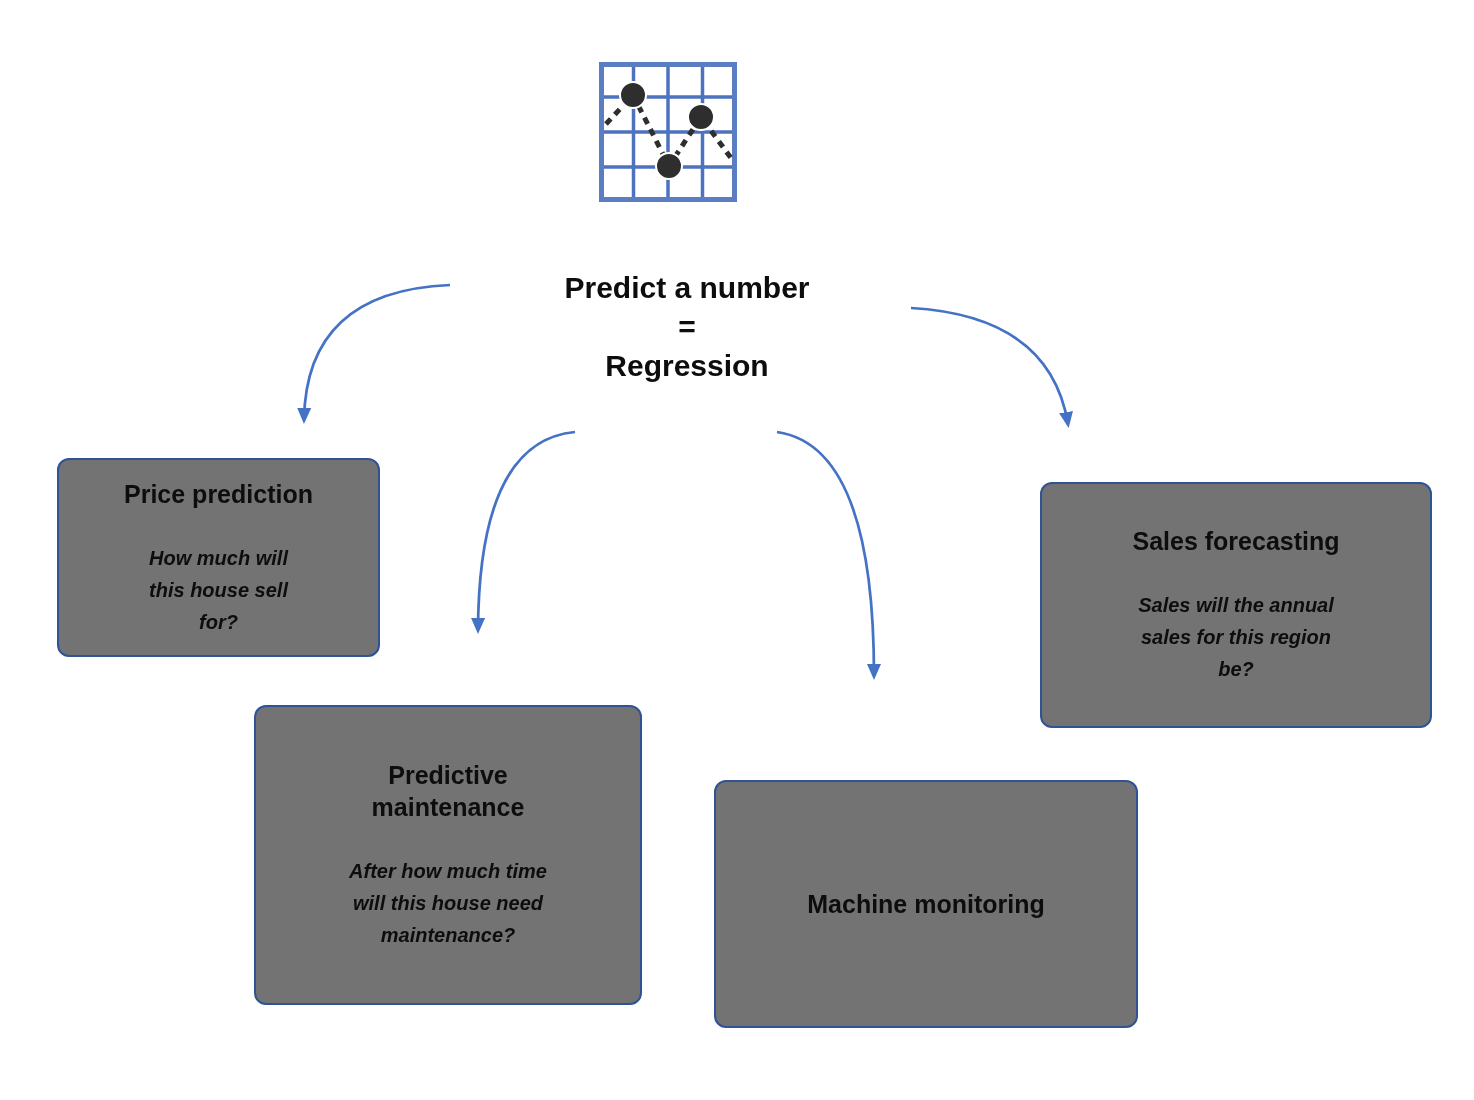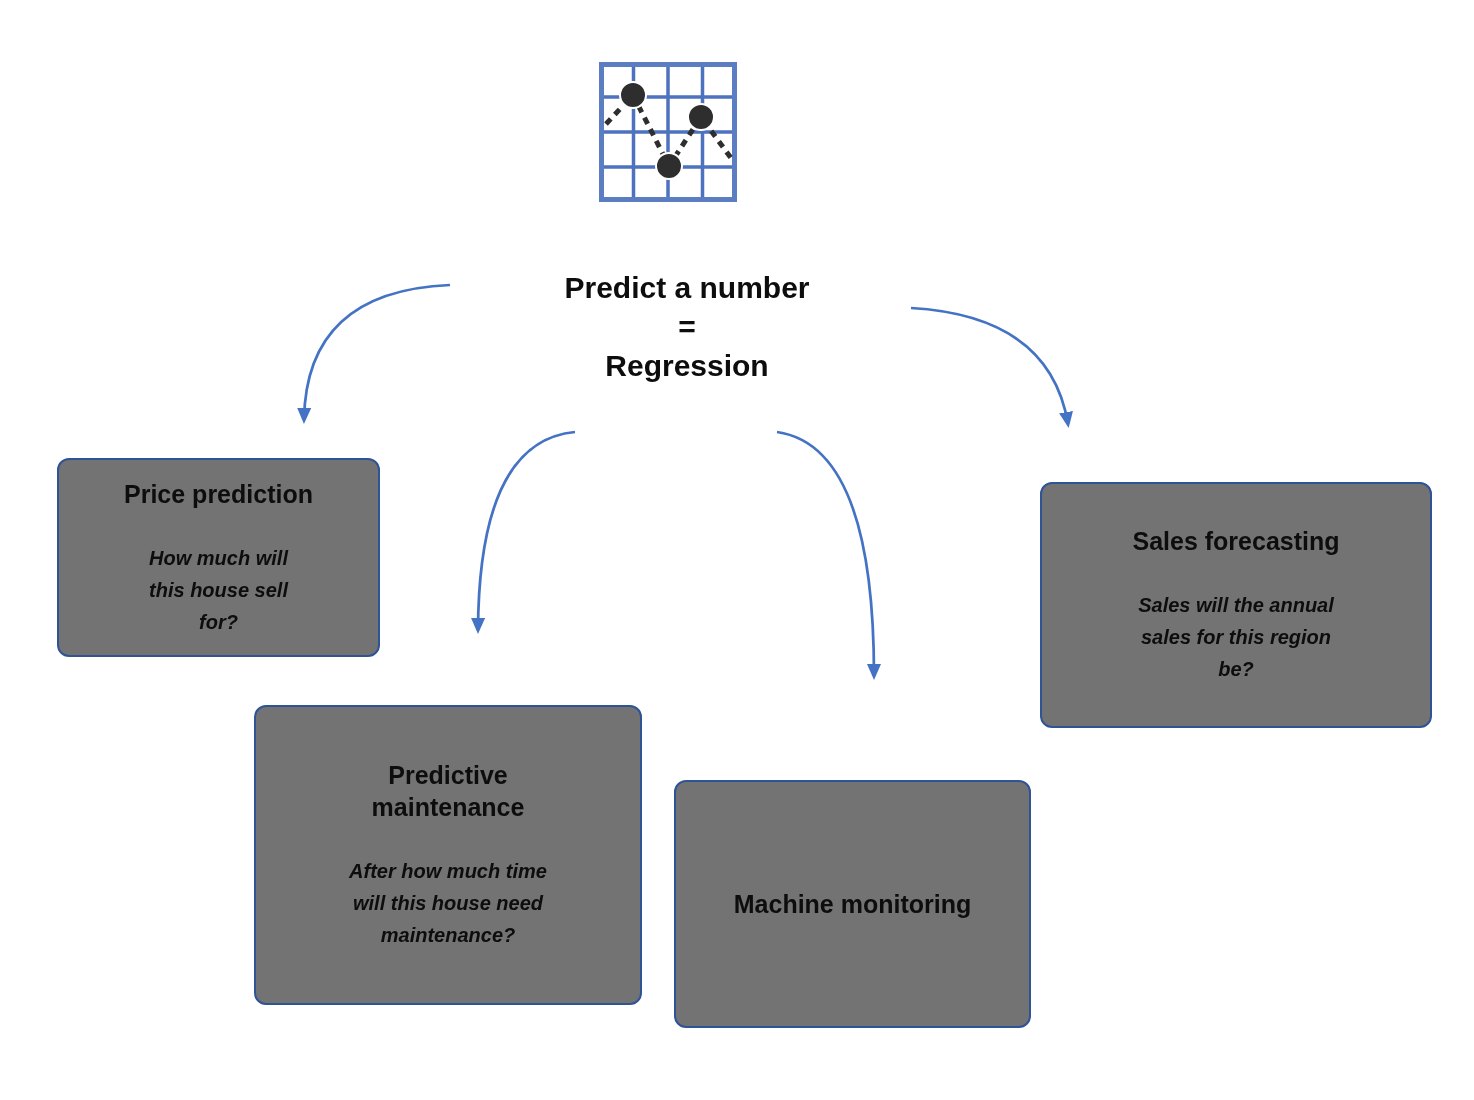--- a/index.html
+++ b/index.html
@@ -68,21 +68,21 @@
     font-size: 20px;
     font-weight: bold;
     font-style: italic;
     line-height: 32px;
     white-space: pre-line;
     margin: 32px 0 0 0;
   }
 
   .node-price       { left: 57px;   top: 458px; width: 323px; height: 199px; }
   .node-maintenance { left: 246px;  top: 705px; width: 388px; height: 300px; margin-left: 8px; }
-  .node-monitoring  { left: 674px;  top: 780px; width: 357px; height: 248px; }
+  .node-monitoring  { left: 714px;  top: 780px; width: 424px; height: 248px; }
   .node-sales       { left: 1000px; top: 482px; width: 392px; height: 246px; margin-left: 40px; }
 </style>
 </head>
 <body>
 
 <div class="canvas">
 
   <svg class="chart-icon" width="138" height="140" viewBox="0 0 138 140">
     <rect x="3" y="3" width="132" height="134" fill="#ffffff"></rect>
     <path d="M34.5 3 V137 M69 3 V137 M103.5 3 V137 M3 35 H135 M3 70 H135 M3 105 H135" stroke="#4D72C0" stroke-width="3.5" fill="none"></path>

